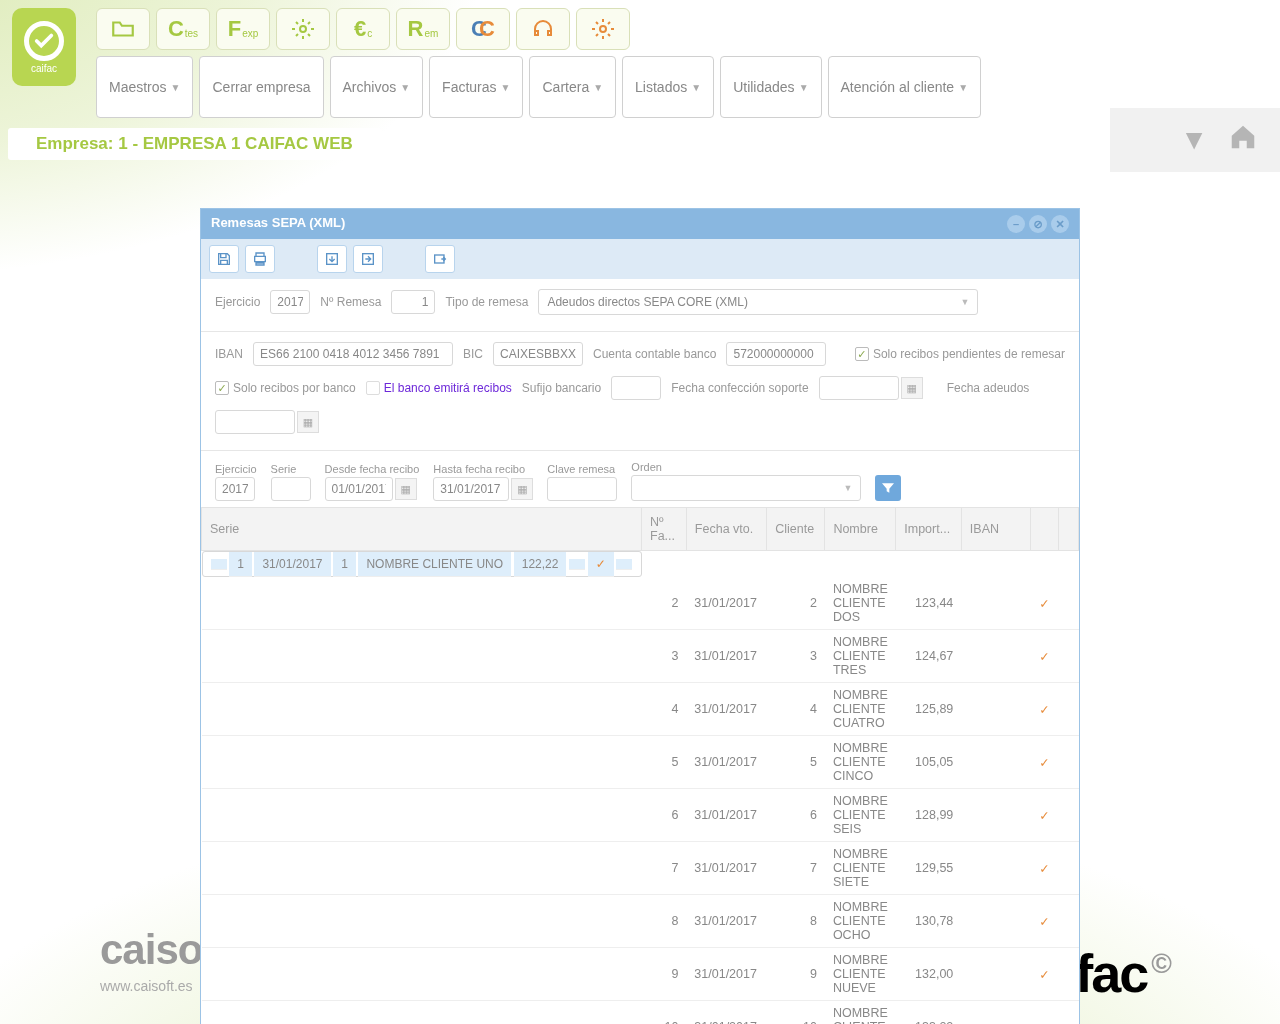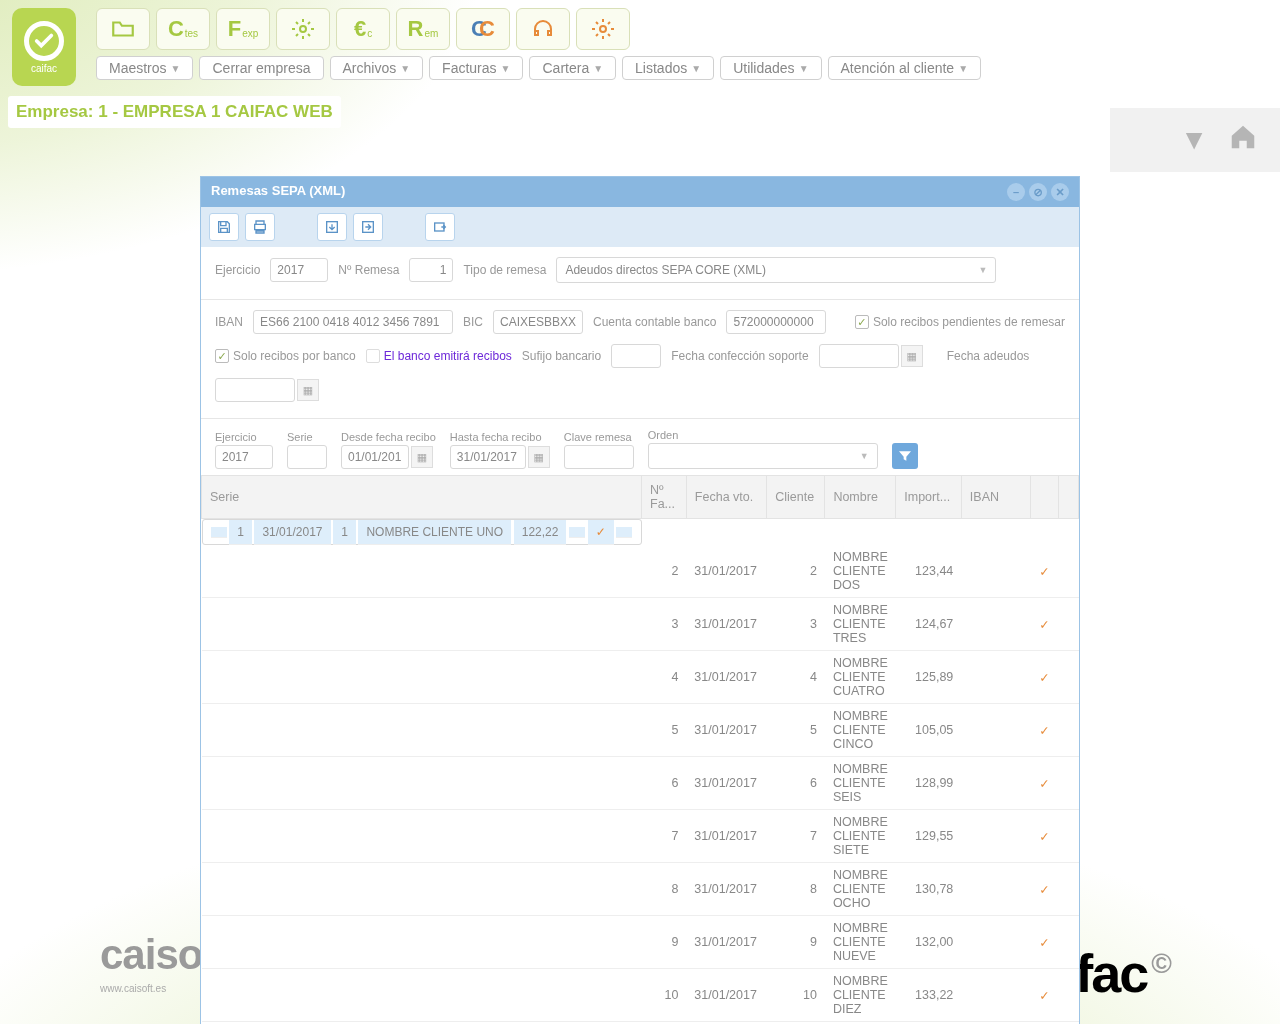--- a/index.html
+++ b/index.html
@@ -17,44 +17,44 @@
 .logo-check svg { width: 22px; height: 22px; }
 .logo-text { color: #fff; font-size: 10px; margin-top: 2px; }
 
 .icon-row { display:flex; gap:6px; }
 .icon-btn { width:54px; height:42px; border:1px solid #d9e0b8; border-radius:6px; background:#fafcf0; display:flex; align-items:center; justify-content:center; font-size:22px; font-weight:bold; }
 .icon-btn.green { color:#a5c842; }
 .icon-btn.orange { color:#e78b3a; }
 .icon-btn .sub { font-size:10px; font-weight:normal; margin-left:1px; margin-top:8px; }
 
 .menu-row { display:flex; gap:6px; margin-top:6px; }
-.menu-btn { border:1px solid #d0d0d0; border-radius:4px; background:#fff; padding:3px 12px; font-size:14px; color:#888; display:flex; align-items:center; gap:4px; }
+.menu-btn { border:1px solid #d0d0d0; border-radius:4px; background:#fff; padding:22px 12px; font-size:14px; color:#888; display:flex; align-items:center; gap:4px; }
 .menu-btn .caret { font-size:10px; color:#aaa; }
 
-.empresa-bar { position: relative; z-index:2; margin: 10px 0 0 8px; display:inline-block; background:#fff; border-radius:3px; padding:6px 8px; color:#a5c842; font-weight:bold; font-size:17px; }
+.empresa-bar { position: relative; z-index:2; margin: 10px 0 0 8px; display:inline-block; background:#fff; border-radius:3px; padding:6px 28px; color:#a5c842; font-weight:bold; font-size:17px; }
 
 .right-controls { position:absolute; top:108px; right:0; width:170px; height:64px; background:#f1f1f1; display:flex; align-items:center; justify-content:flex-end; gap:20px; padding-right:22px; z-index:3; }
 .right-controls .ctrl { color:#b5b5b5; font-size:28px; }
 
 
 .window { position:relative; z-index:5; margin: 48px auto 0; width: 880px; background:#fff; border:1px solid #9cc3e5; }
 .win-title { background:#89b7e0; color:#fff; font-size:13px; font-weight:bold; padding:6px 10px; display:flex; align-items:flex-start; }
 .win-title .title-text { flex:1; }
 .win-title .wbtn { width:18px; height:18px; border-radius:50%; background:#a9cceb; margin-left:4px; display:flex; align-items:center; justify-content:center; color:#6a9cc9; font-size:11px; }
 
 .toolbar { background:#ddeaf6; padding:6px 8px; display:flex; gap:6px; align-items:center; }
 .tbtn { width:30px; height:28px; border:1px solid #b8d4ed; border-radius:3px; background:#fff; display:flex; align-items:center; justify-content:center; color:#5b93c7; }
 .tbtn svg { width:16px; height:16px; }
 .toolbar .spacer { width:30px; }
 
 .form-section { padding:10px 14px 6px; border-bottom:1px solid #e6e6e6; font-size:12px; color:#888; }
 .form-row { display:flex; align-items:center; gap:10px; margin-bottom:10px; flex-wrap:wrap; }
 .form-row label { font-size:12px; color:#999; }
 .inp { border:1px solid #d8d8d8; border-radius:3px; padding:3px 6px; font-size:12px; color:#888; background:#fff; height:24px; }
-.inp.sm { width:58px; }
+.inp.sm { width:40px; }
 .inp.num { width:44px; text-align:right; }
 .sel { border:1px solid #d8d8d8; border-radius:3px; padding:3px 8px; font-size:12px; color:#888; background:#fff; height:26px; width:440px; display:flex; align-items:center; justify-content:space-between; }
 .sel .caret { color:#bbb; font-size:9px; }
 .chk { display:inline-flex; align-items:center; gap:4px; font-size:12px; color:#999; }
 .chk .box { width:14px; height:14px; border:1px solid #bbb; border-radius:2px; display:flex; align-items:center; justify-content:center; color:#8aa84e; font-size:11px; }
 .chk.checked .box::before { content:"✓"; }
 .chk.disabled { color:#6d28d9; }
 .chk.disabled .box { border-color:#ddd; }
 .date-wrap { display:flex; align-items:center; gap:2px; }
 .calbtn { width:22px; height:22px; border:1px solid #ddd; background:#f4f4f4; display:flex; align-items:center; justify-content:center; color:#aaa; font-size:11px; }
@@ -71,21 +71,21 @@
 table.grid tr.sel td { background:#deeefb; }
 td.r { text-align:right; }
 td.chkcell { text-align:center; color:#e78b3a; }
 
 
 .footer-left { position:absolute; bottom:30px; left:100px; z-index:2; }
 .caisoft-logo { font-size:42px; font-weight:bold; color:#9a9a9a; letter-spacing:-1px; display:flex; align-items:center; }
 .caisoft-logo .arrows { font-size:40px; display:inline-flex; margin-left:6px; }
 .arrows .al { color:#6fa8dc; }
 .arrows .ar { color:#e78b3a; }
-.caisoft-url { font-size:10px; color:#aaa; margin-top:4px; }
+.caisoft-url { font-size:14px; color:#aaa; margin-top:4px; }
 
 .footer-right { position:absolute; bottom:20px; right:110px; z-index:2; font-size:54px; font-weight:bold; letter-spacing:-2px; }
 .footer-right .c1 { color:#9a9a9a; }
 .footer-right .c2 { color:#000000; }
 .footer-right .copy { font-size:28px; vertical-align:super; color:#9a9a9a; margin-left:4px; }
 </style>
 </head>
 <body>
 
 

